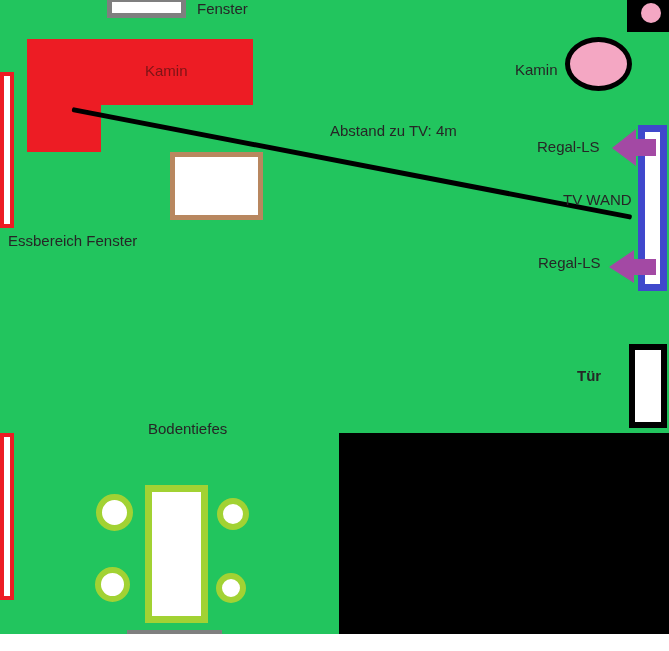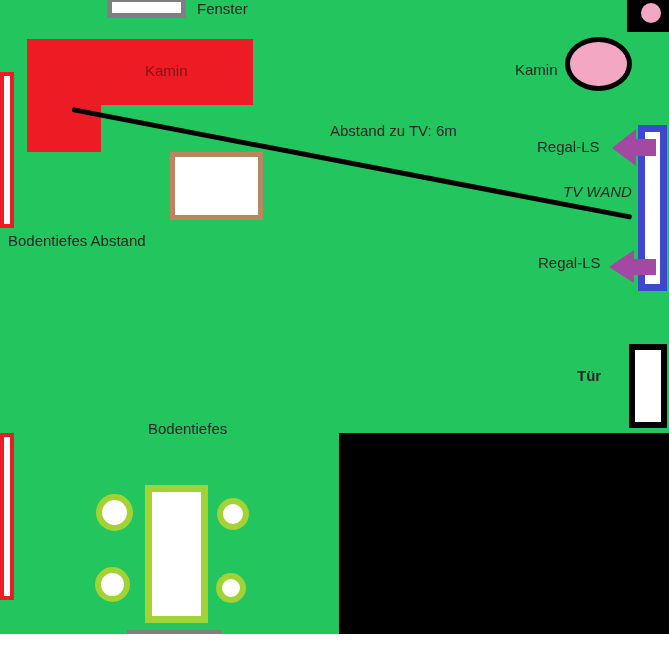--- a/index.html
+++ b/index.html
@@ -73,46 +73,46 @@
 <div class="canvas">
 
   <div class="window-top"></div>
   <div class="lbl" style="left:197px;top:1px;">Fenster</div>
 
   <div class="couch-main"></div>
   <div class="couch-leg"></div>
   <div class="lbl lbl-couch">Kamin</div>
 
   <div class="window-left-top"></div>
-  <div class="lbl" style="left:8px;top:233px;">Bodentiefes Abstand</div>
+  <div class="lbl" style="left:8px;top:233px;">Essbereich Fenster</div>
   <div class="window-left-bottom"></div>
 
   <div class="fireplace"></div>
   <div class="lbl" style="left:515px;top:62px;">Kamin</div>
 
   <div class="corner-block">
     <div class="corner-dot"></div>
   </div>
 
   <div class="distance-line"></div>
-  <div class="lbl" style="left:330px;top:123px;">Abstand zu TV: 6m</div>
+  <div class="lbl" style="left:330px;top:123px;">Abstand zu TV: 4m</div>
 
   <div class="coffee-table"></div>
 
   <div class="tv-wall-rect"></div>
   <div class="arrow arrow-top">
     <div class="head"></div>
     <div class="shaft"></div>
   </div>
   <div class="arrow arrow-bottom">
     <div class="head"></div>
     <div class="shaft"></div>
   </div>
   <div class="lbl" style="left:537px;top:139px;">Regal-LS</div>
-  <div class="lbl" style="left:563px;top:184px;font-style:italic;">TV WAND</div>
+  <div class="lbl" style="left:563px;top:192px;">TV WAND</div>
   <div class="lbl" style="left:538px;top:255px;">Regal-LS</div>
 
   <div class="door"></div>
   <div class="lbl" style="left:577px;top:368px;font-weight:bold;">Tür</div>
 
   <div class="black-area"></div>
 
   <div class="lbl" style="left:148px;top:421px;">Bodentiefes</div>
   <div class="dining-table"></div>
   <div class="chair chair-tl"></div>

